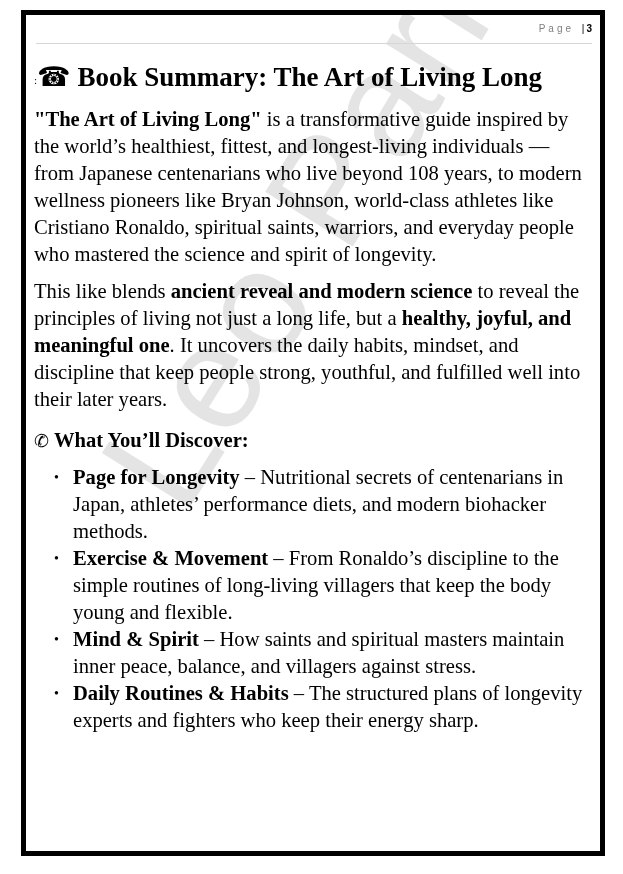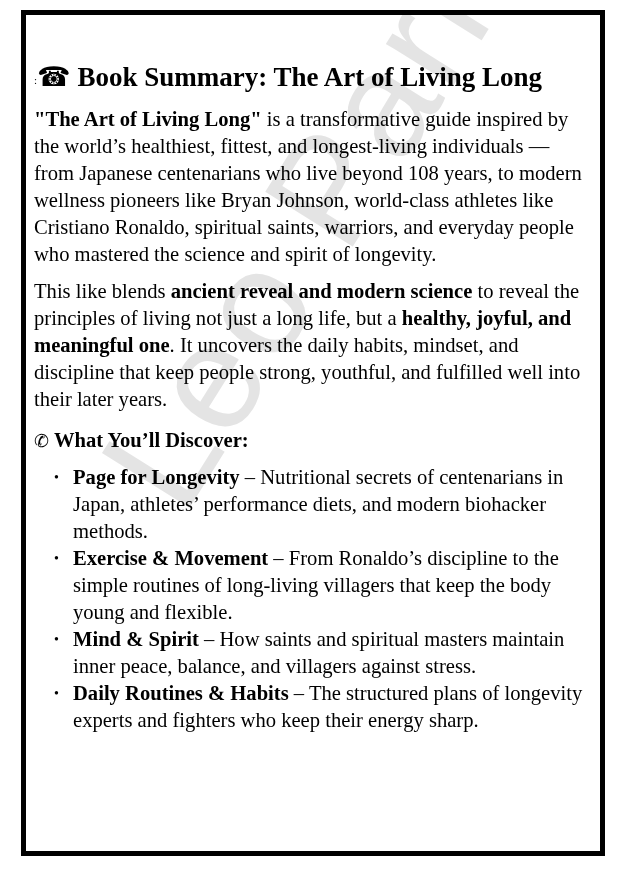--- a/index.html
+++ b/index.html
@@ -33,20 +33,24 @@
     ul.list { list-style: none; padding: 0; margin: 10px 0 0 0; }
     ul.list li { position: relative; padding-left: 39px; font-size: 20.6px; line-height: 27px; }
     ul.list li .bullet { position: absolute; left: 20px; top: 0; font-size: 14px; }
   </style>
 </head>
 <body>
 
 <div class="page-frame">
   <div class="watermark">Leo Parker</div>
 
+  <div class="header">
+    <span>Page</span>
+    <span class="sep">|</span><span class="pnum">3</span>
+  </div>
 
   <div class="content">
     <h1 class="title">
       <span class="colon">:</span><span class="phone">☎</span>
       <span>Book Summary: The Art of Living Long</span>
     </h1>
 
     <p class="body">
       <b>"The Art of Living Long"</b><span> is a transformative guide inspired by the world’s healthiest, fittest, and longest-living individuals — from Japanese centenarians who live beyond 108 years, to modern wellness pioneers like Bryan Johnson, world-class athletes like Cristiano Ronaldo, spiritual saints, warriors, and everyday people who mastered the science and spirit of longevity.</span>
     </p>

